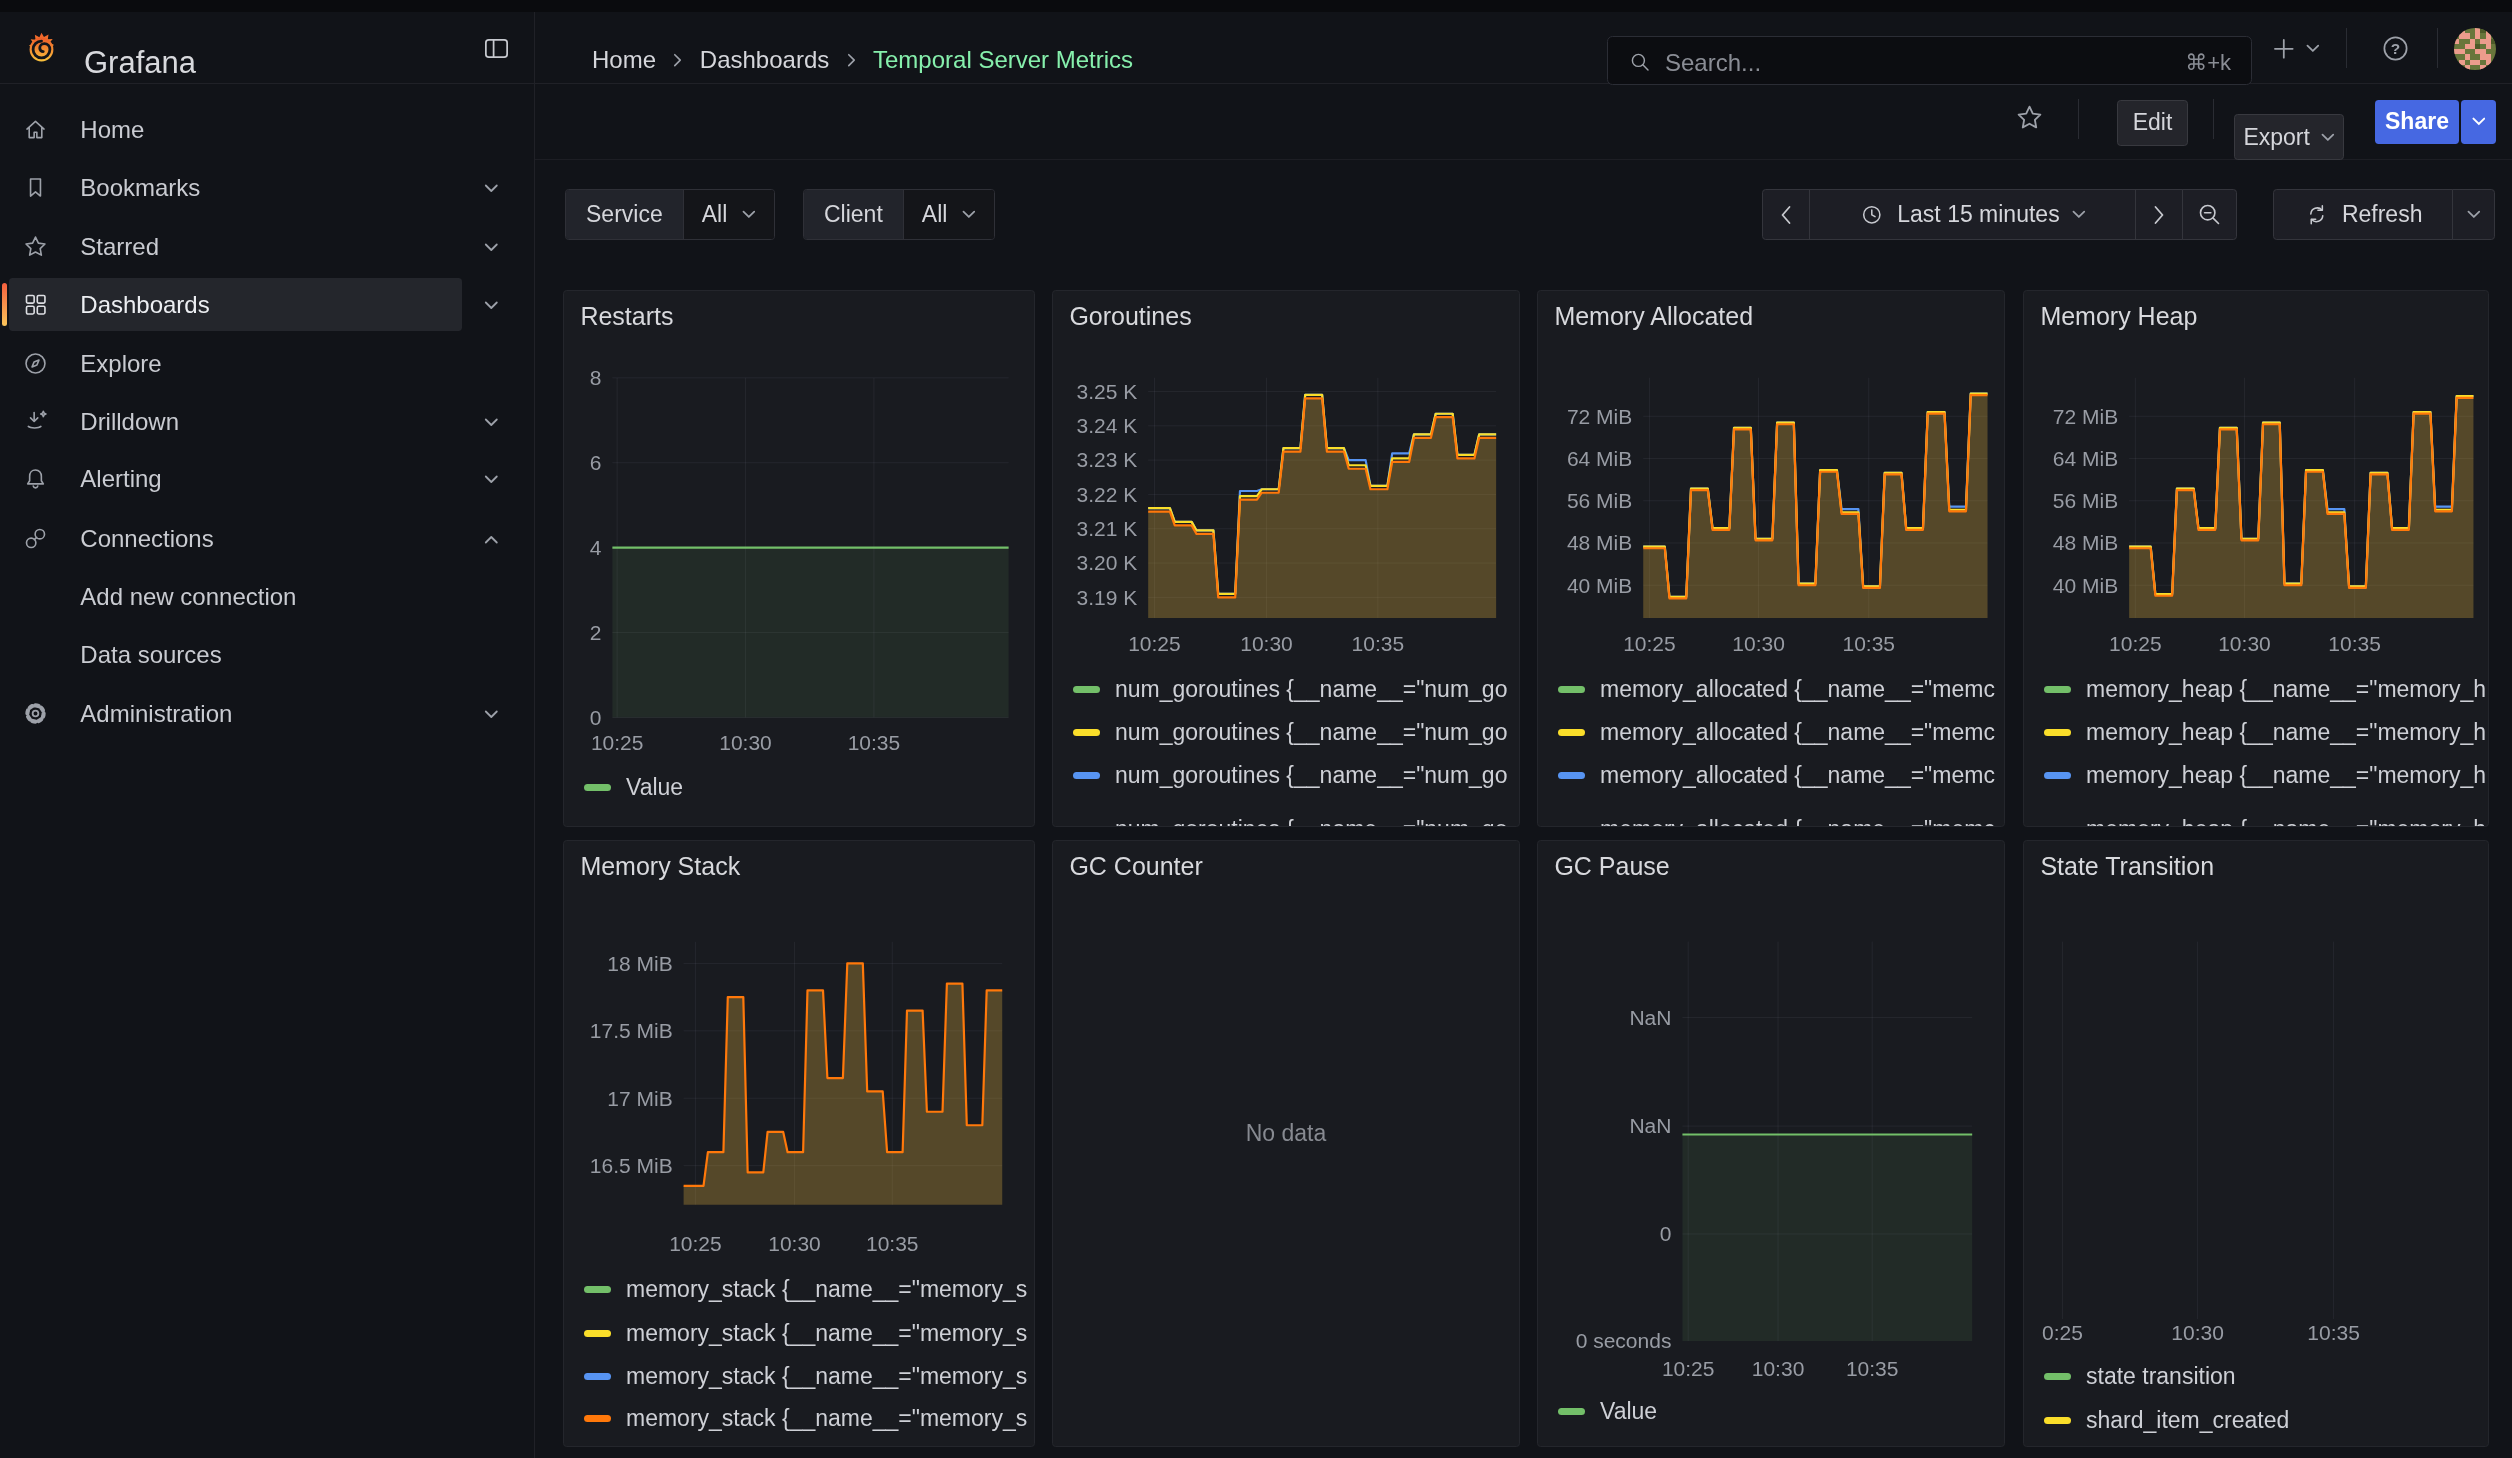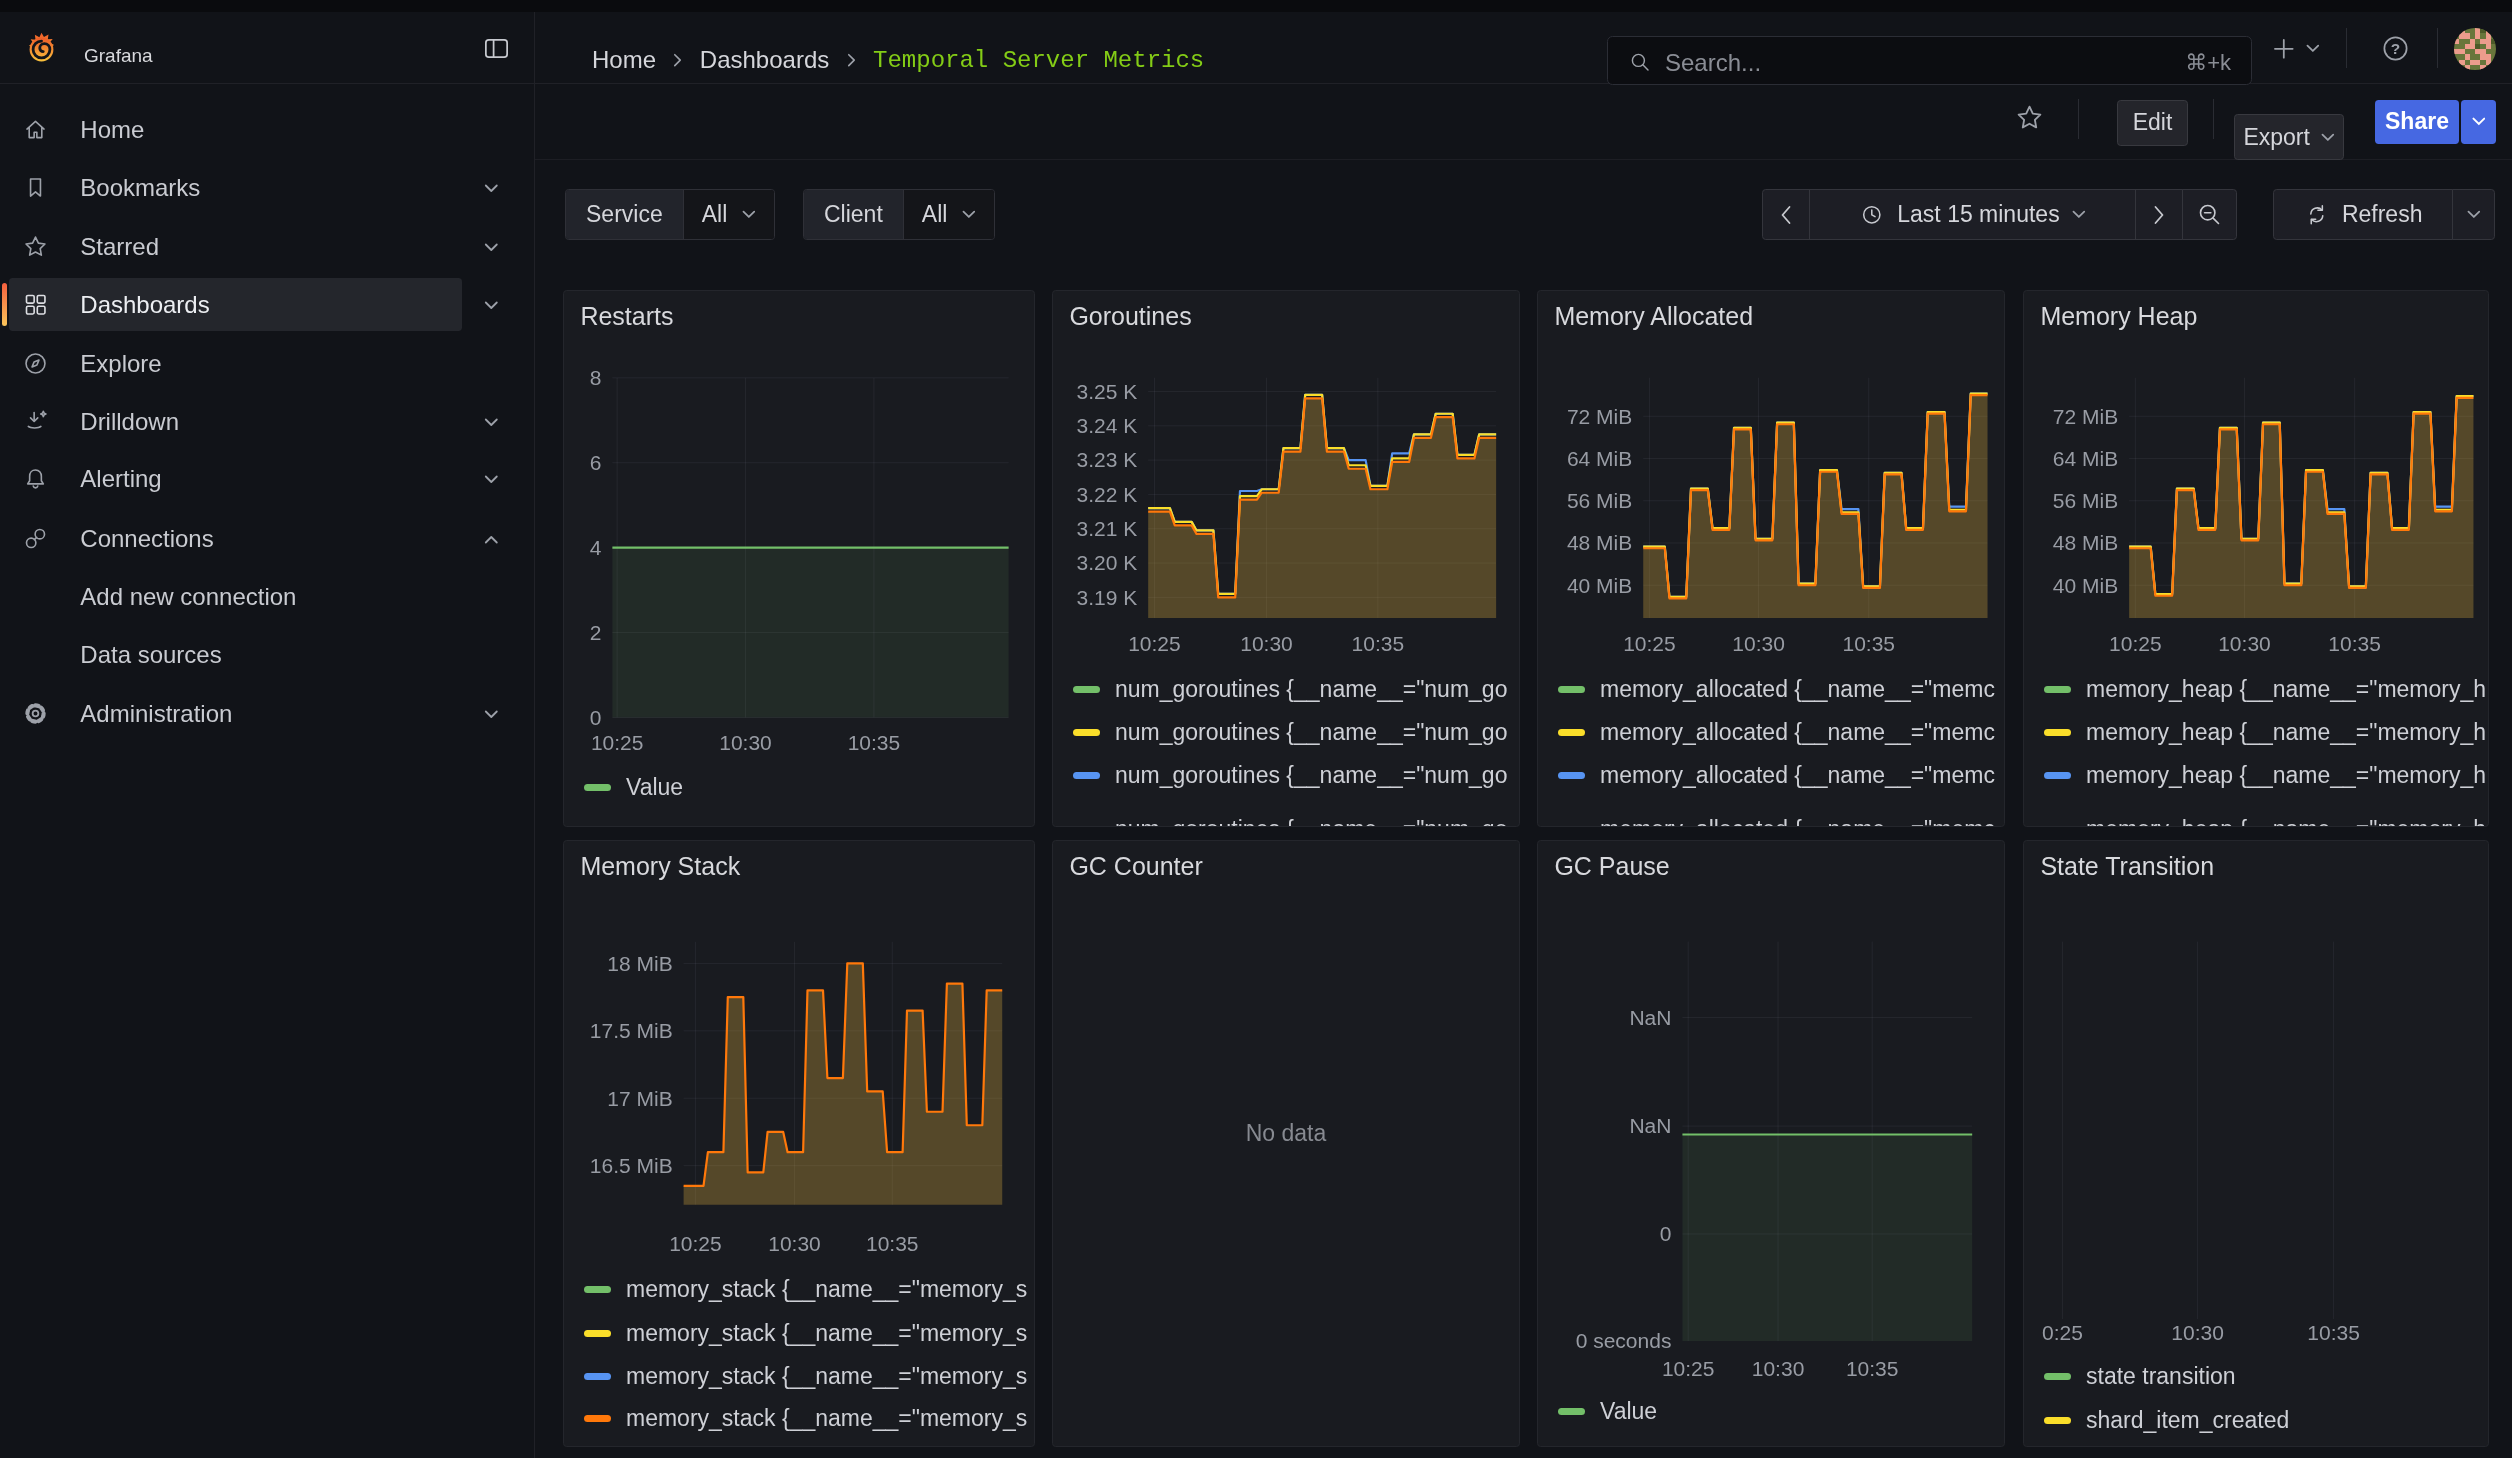--- a/index.html
+++ b/index.html
@@ -5,23 +5,23 @@
   * { margin:0; padding:0; box-sizing:border-box; }
   html,body { background:#000; }
   body { font-family:"Liberation Sans", sans-serif; }
   #app { position:relative; width:2512px; height:1458px; background:#111318; overflow:hidden; }
   .abs { position:absolute; }
 
   
   #topstrip { left:0; top:0; width:2512px; height:12px; background:#0a0b0e; }
   #chrome { left:0; top:12px; width:2512px; height:72px; border-bottom:0.9px solid #202127; }
   #vdivider { left:534px; top:12px; width:0.9px; height:1446px; background:#202127; }
-  .brand-label { font-size:19px; color:#d8d9dd; font-weight:500; }
+  .brand-label { font-size:31px; color:#d8d9dd; font-weight:500; }
   .crumb { font-size:24px; color:#d5d6db; }
-  .crumb.last { color:#84cc16;font-family:Liberation Mono, monospace; }
+  .crumb.last { color:#86efac; }
   .icon { stroke:#9da1a9; fill:none; stroke-width:1.8; stroke-linecap:round; stroke-linejoin:round; }
   .icon.bright { stroke:#c7c9cf; }
   #searchbox { left:1607px; top:24px; width:645px; height:49px; background:#0c0d11; border:0.9px solid #2b2d35; border-radius:5.5px; }
   #search-placeholder { left:57px; top:12px; font-size:24px; color:#8a8d95; }
   #search-shortcut { right:20px; top:12.8px; font-size:22px; color:#8a8d95; }
   .vline { width:0.9px; background:#2a2c33; }
 
   
   #subheader { left:534px; top:84px; width:1978px; height:76px; border-bottom:0.9px solid #1d1e24; }
   .btn { display:flex; align-items:center; justify-content:center; gap:11px; background:#24252b; border:0.9px solid #38393f; border-radius:3.7px; color:#d5d6db; font-size:23px; font-weight:500; }

